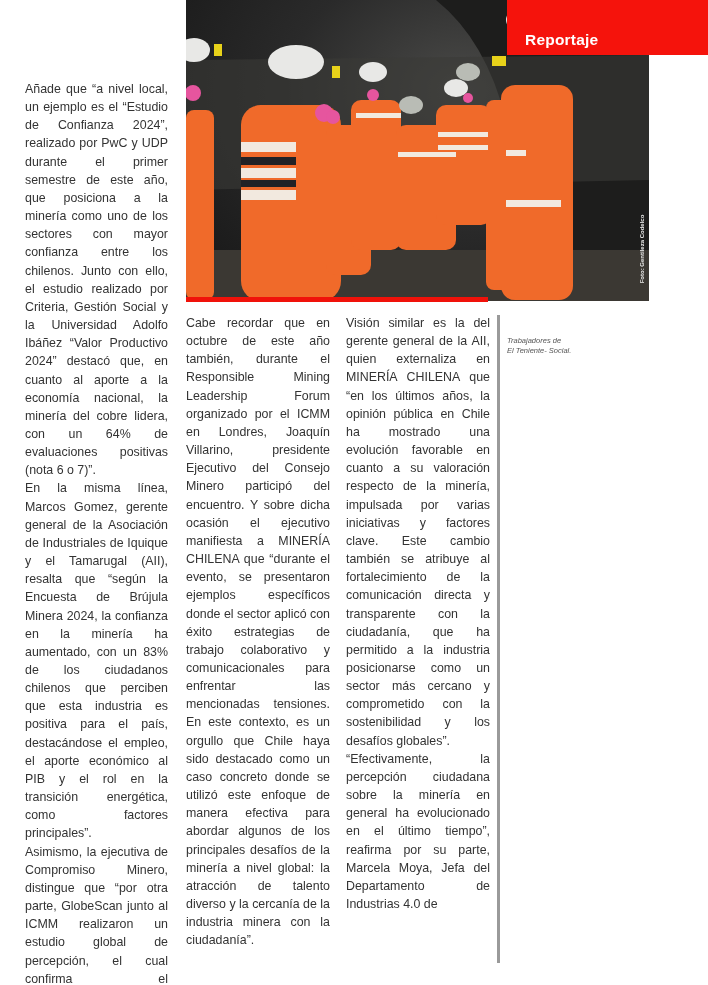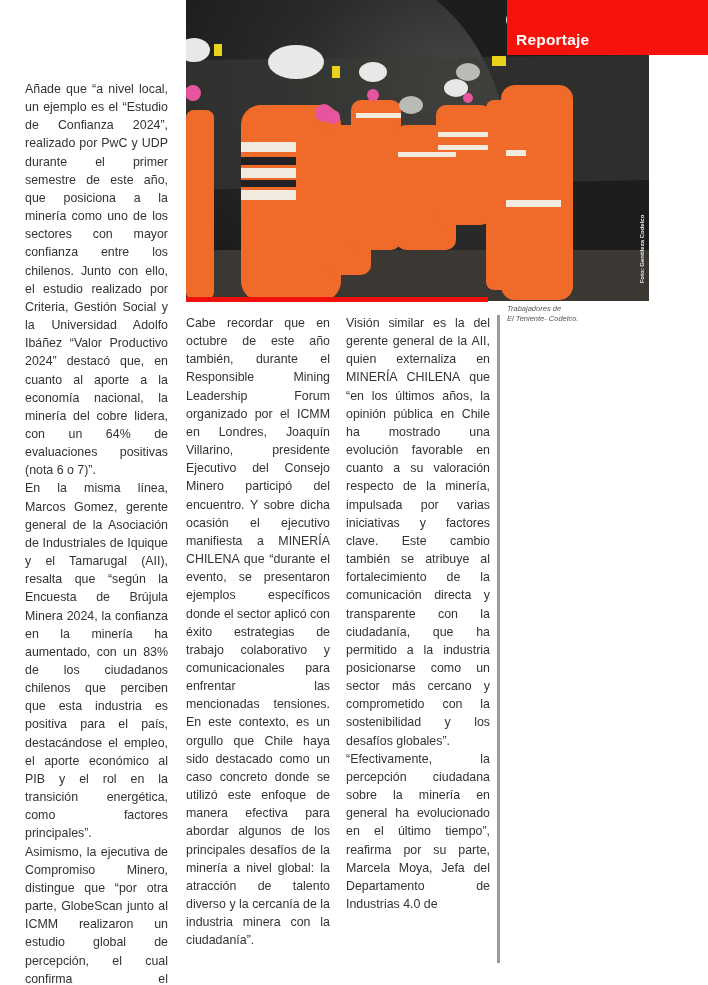--- a/index.html
+++ b/index.html
@@ -4,28 +4,28 @@
 <style>
   html, body { margin:0; padding:0; background:#ffffff; }
   body { width:708px; height:985px; position:relative; overflow:hidden; font-family:"Liberation Sans", sans-serif; color:#2a2a2a; }
   .photo { position:absolute; left:186px; top:0; width:463px; height:301px; overflow:hidden;
     background: radial-gradient(ellipse at 60% 30%, #4a4a48 0%, #2a2a2a 45%, #151515 100%); }
   .photo svg { position:absolute; left:0; top:0; }
   .photo-redbar { position:absolute; left:186px; top:297px; width:302px; height:5px; background:#f0120a; }
   .photo-credit { position:absolute; left:636px; top:212px; width:12px; height:82px; }
   .photo-credit span { position:absolute; left:-36px; top:34px; width:84px; transform:rotate(-90deg); color:#e8e8e8; font-size:6px; font-weight:bold; white-space:nowrap; text-align:center; }
   .section-tag { position:absolute; left:507px; top:0; width:201px; height:55px; background:#f5130c; }
-  .section-tag span { position:absolute; left:9px; bottom:6px; color:#ffffff; font-weight:bold; font-size:15.5px; letter-spacing:0.2px; }
+  .section-tag span { position:absolute; left:18px; bottom:6px; color:#ffffff; font-weight:bold; font-size:15.5px; letter-spacing:0.2px; }
   .col { position:absolute; font-size:12.4px; line-height:18.15px; color:#333; text-align:justify; }
   .col p { margin:0; }
   .col1 { left:25px; top:80px; width:143px; }
   .col2 { left:186px; top:314px; width:144px; }
   .col3 { left:346px; top:314px; width:144px; }
   .vrule { position:absolute; left:497px; top:315px; width:3px; height:648px; background:#9a9a9a; }
-  .caption { position:absolute; left:507px; top:304px; font-size:7.5px; line-height:10px; font-style:italic; color:#555; width:110px; }
+  .caption { position:absolute; left:507px; top:336px; font-size:7.5px; line-height:10px; font-style:italic; color:#555; width:110px; }
 </style>
 </head>
 <body>
 
 <div class="photo">
   <svg width="463" height="301" viewBox="0 0 463 301">
 
     <path d="M250 0 Q300 40 320 120 L330 300 L463 300 L463 0 Z" fill="#1d1d1c"></path>
     <path d="M0 60 L463 55 L463 180 L0 190 Z" fill="#3a3a37" opacity="0.6"></path>
     <rect x="0" y="250" width="463" height="51" fill="#3b3833"></rect>
@@ -106,14 +106,14 @@
 
 <div class="col col3">
   <p>Visión similar es la del gerente general de la AII, quien externaliza en MINERÍA CHILENA que “en los últimos años, la opinión pública en Chile ha mostrado una evolución favorable en cuanto a su valoración respecto de la minería, impulsada por varias iniciativas y factores clave. Este cambio también se atribuye al fortalecimiento de la comunicación directa y transparente con la ciudadanía, que ha permitido a la industria posicionarse como un sector más cercano y comprometido con la sostenibilidad y los desafíos globales”.</p>
   <p>“Efectivamente, la percepción ciudadana sobre la minería en general ha evolucionado en el último tiempo”, reafirma por su parte, Marcela Moya, Jefa del Departamento de Industrias 4.0 de</p>
 </div>
 
 <div class="vrule"></div>
 
 <div class="caption">
   <div>Trabajadores de</div>
-  <div>El Teniente- Codelco.</div>
+  <div>El Teniente- Social.</div>
 </div>
 
 </body></html>

